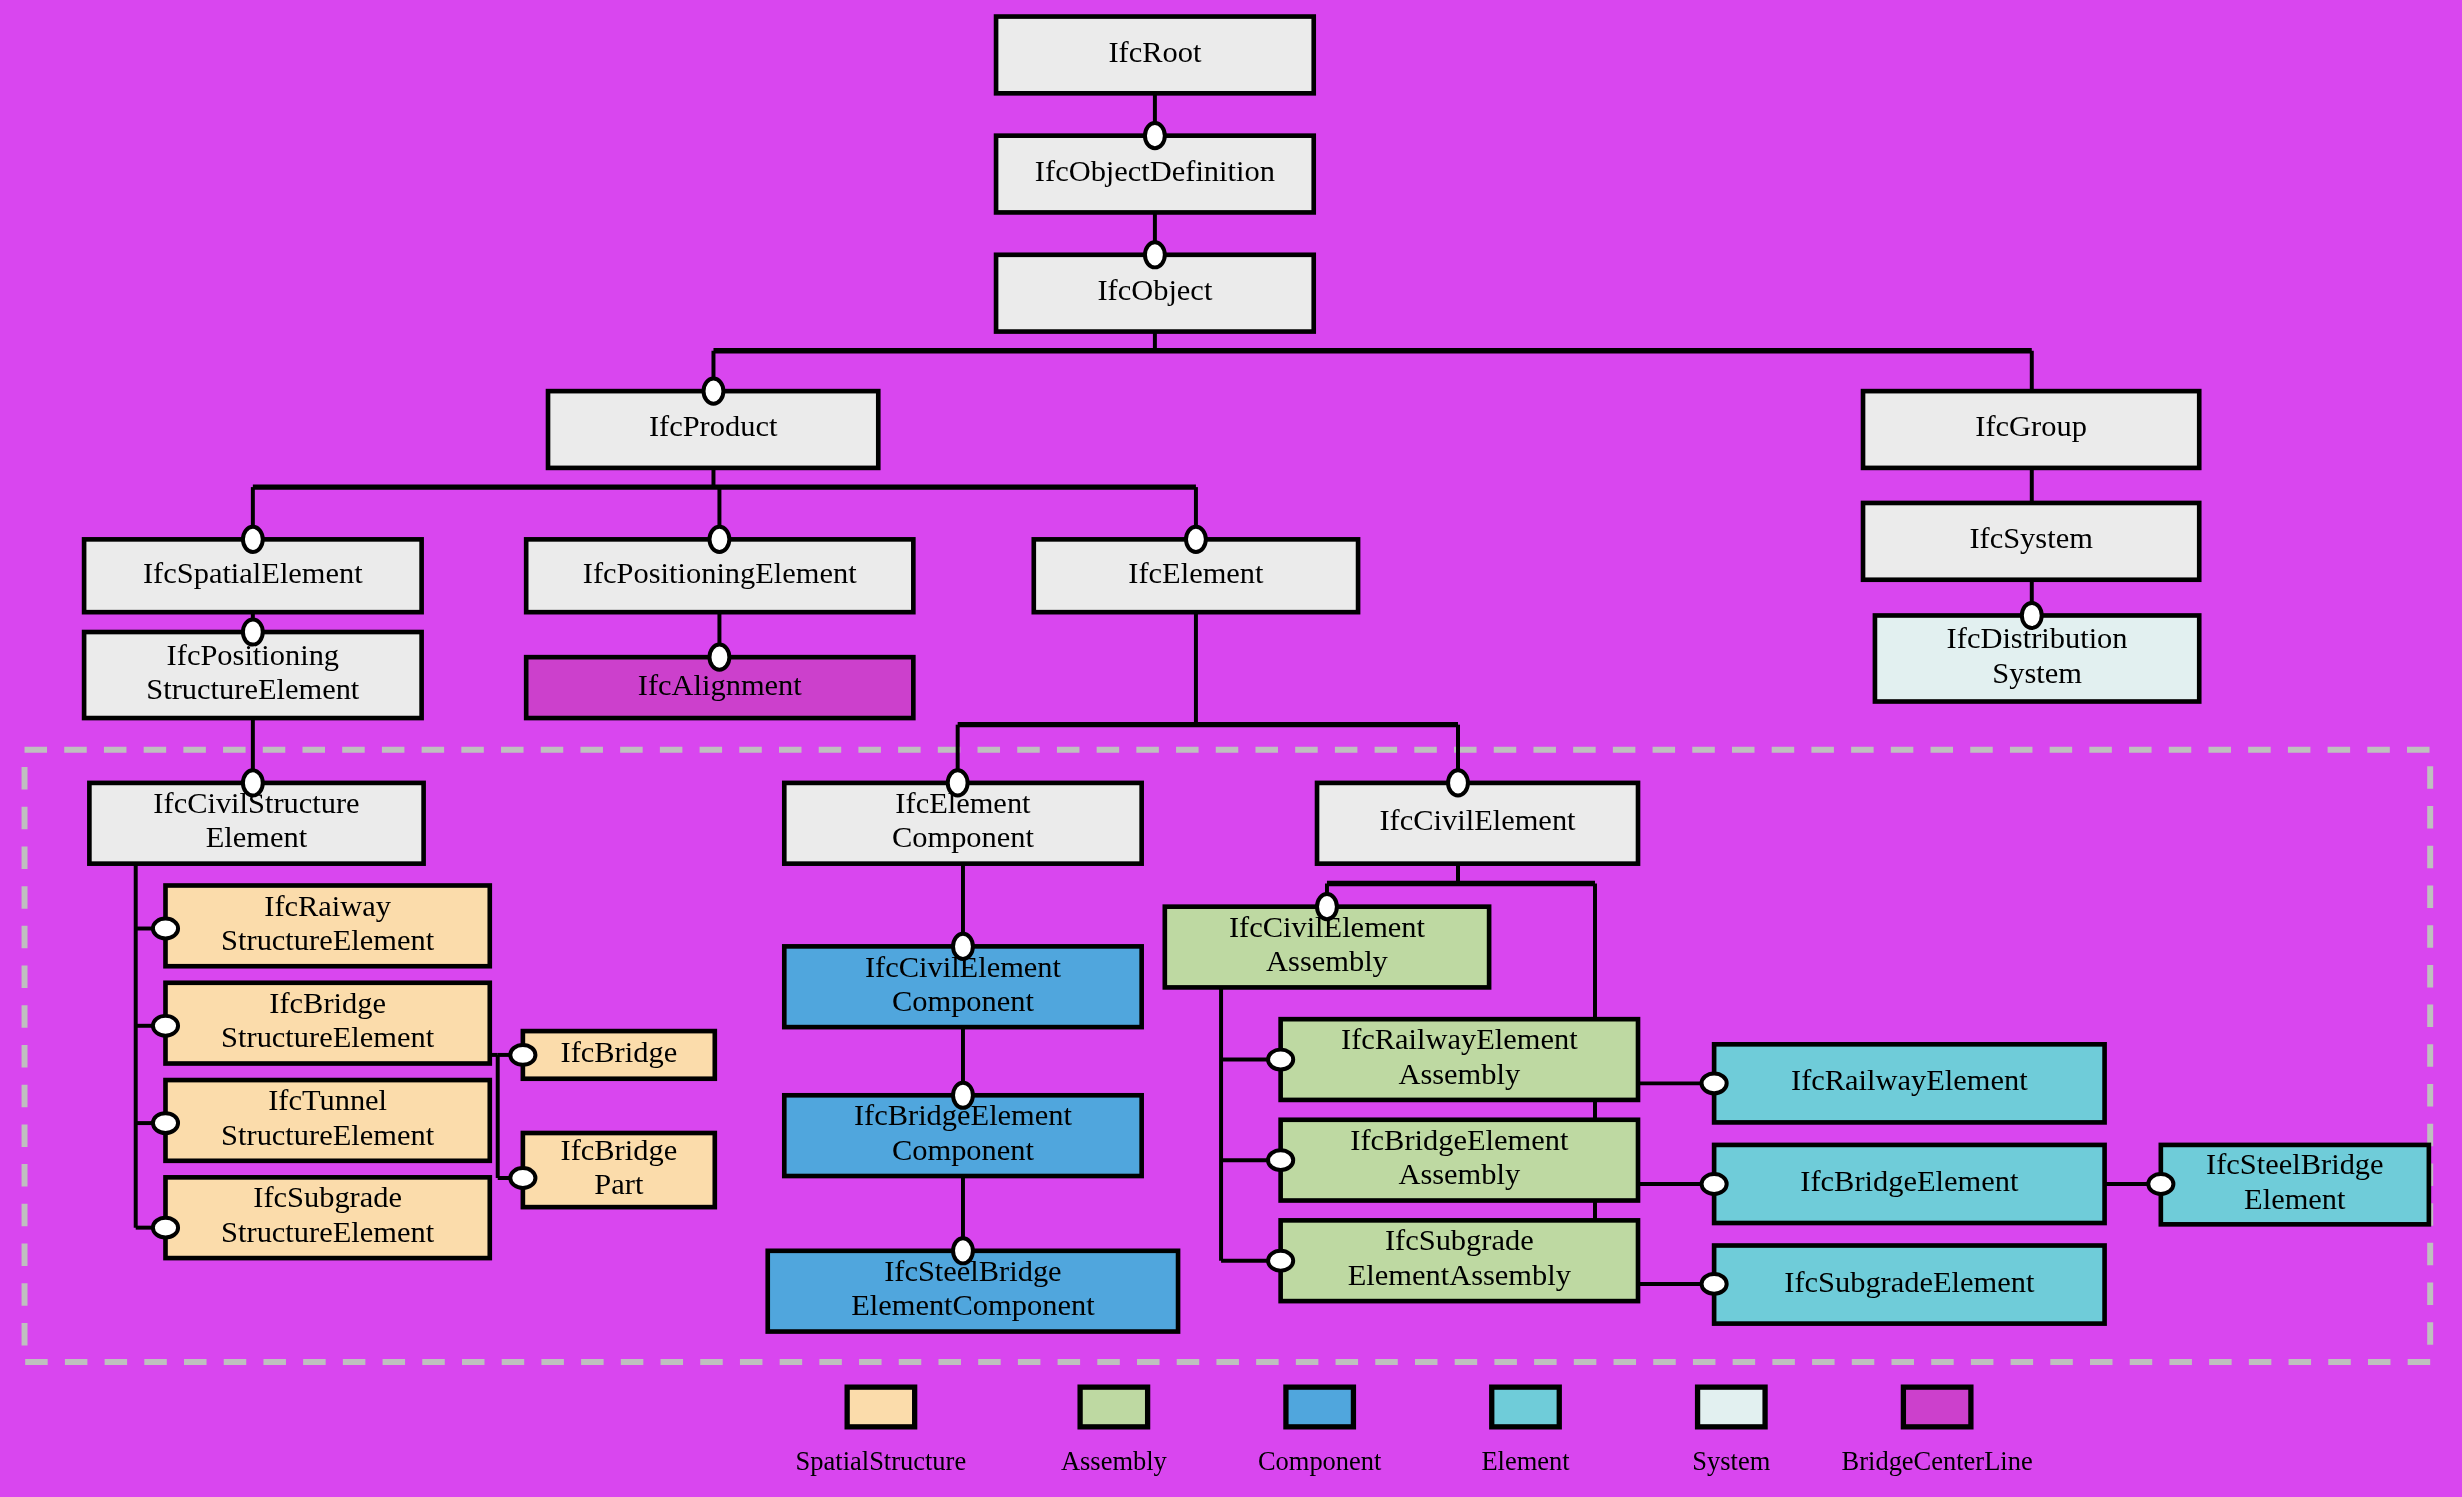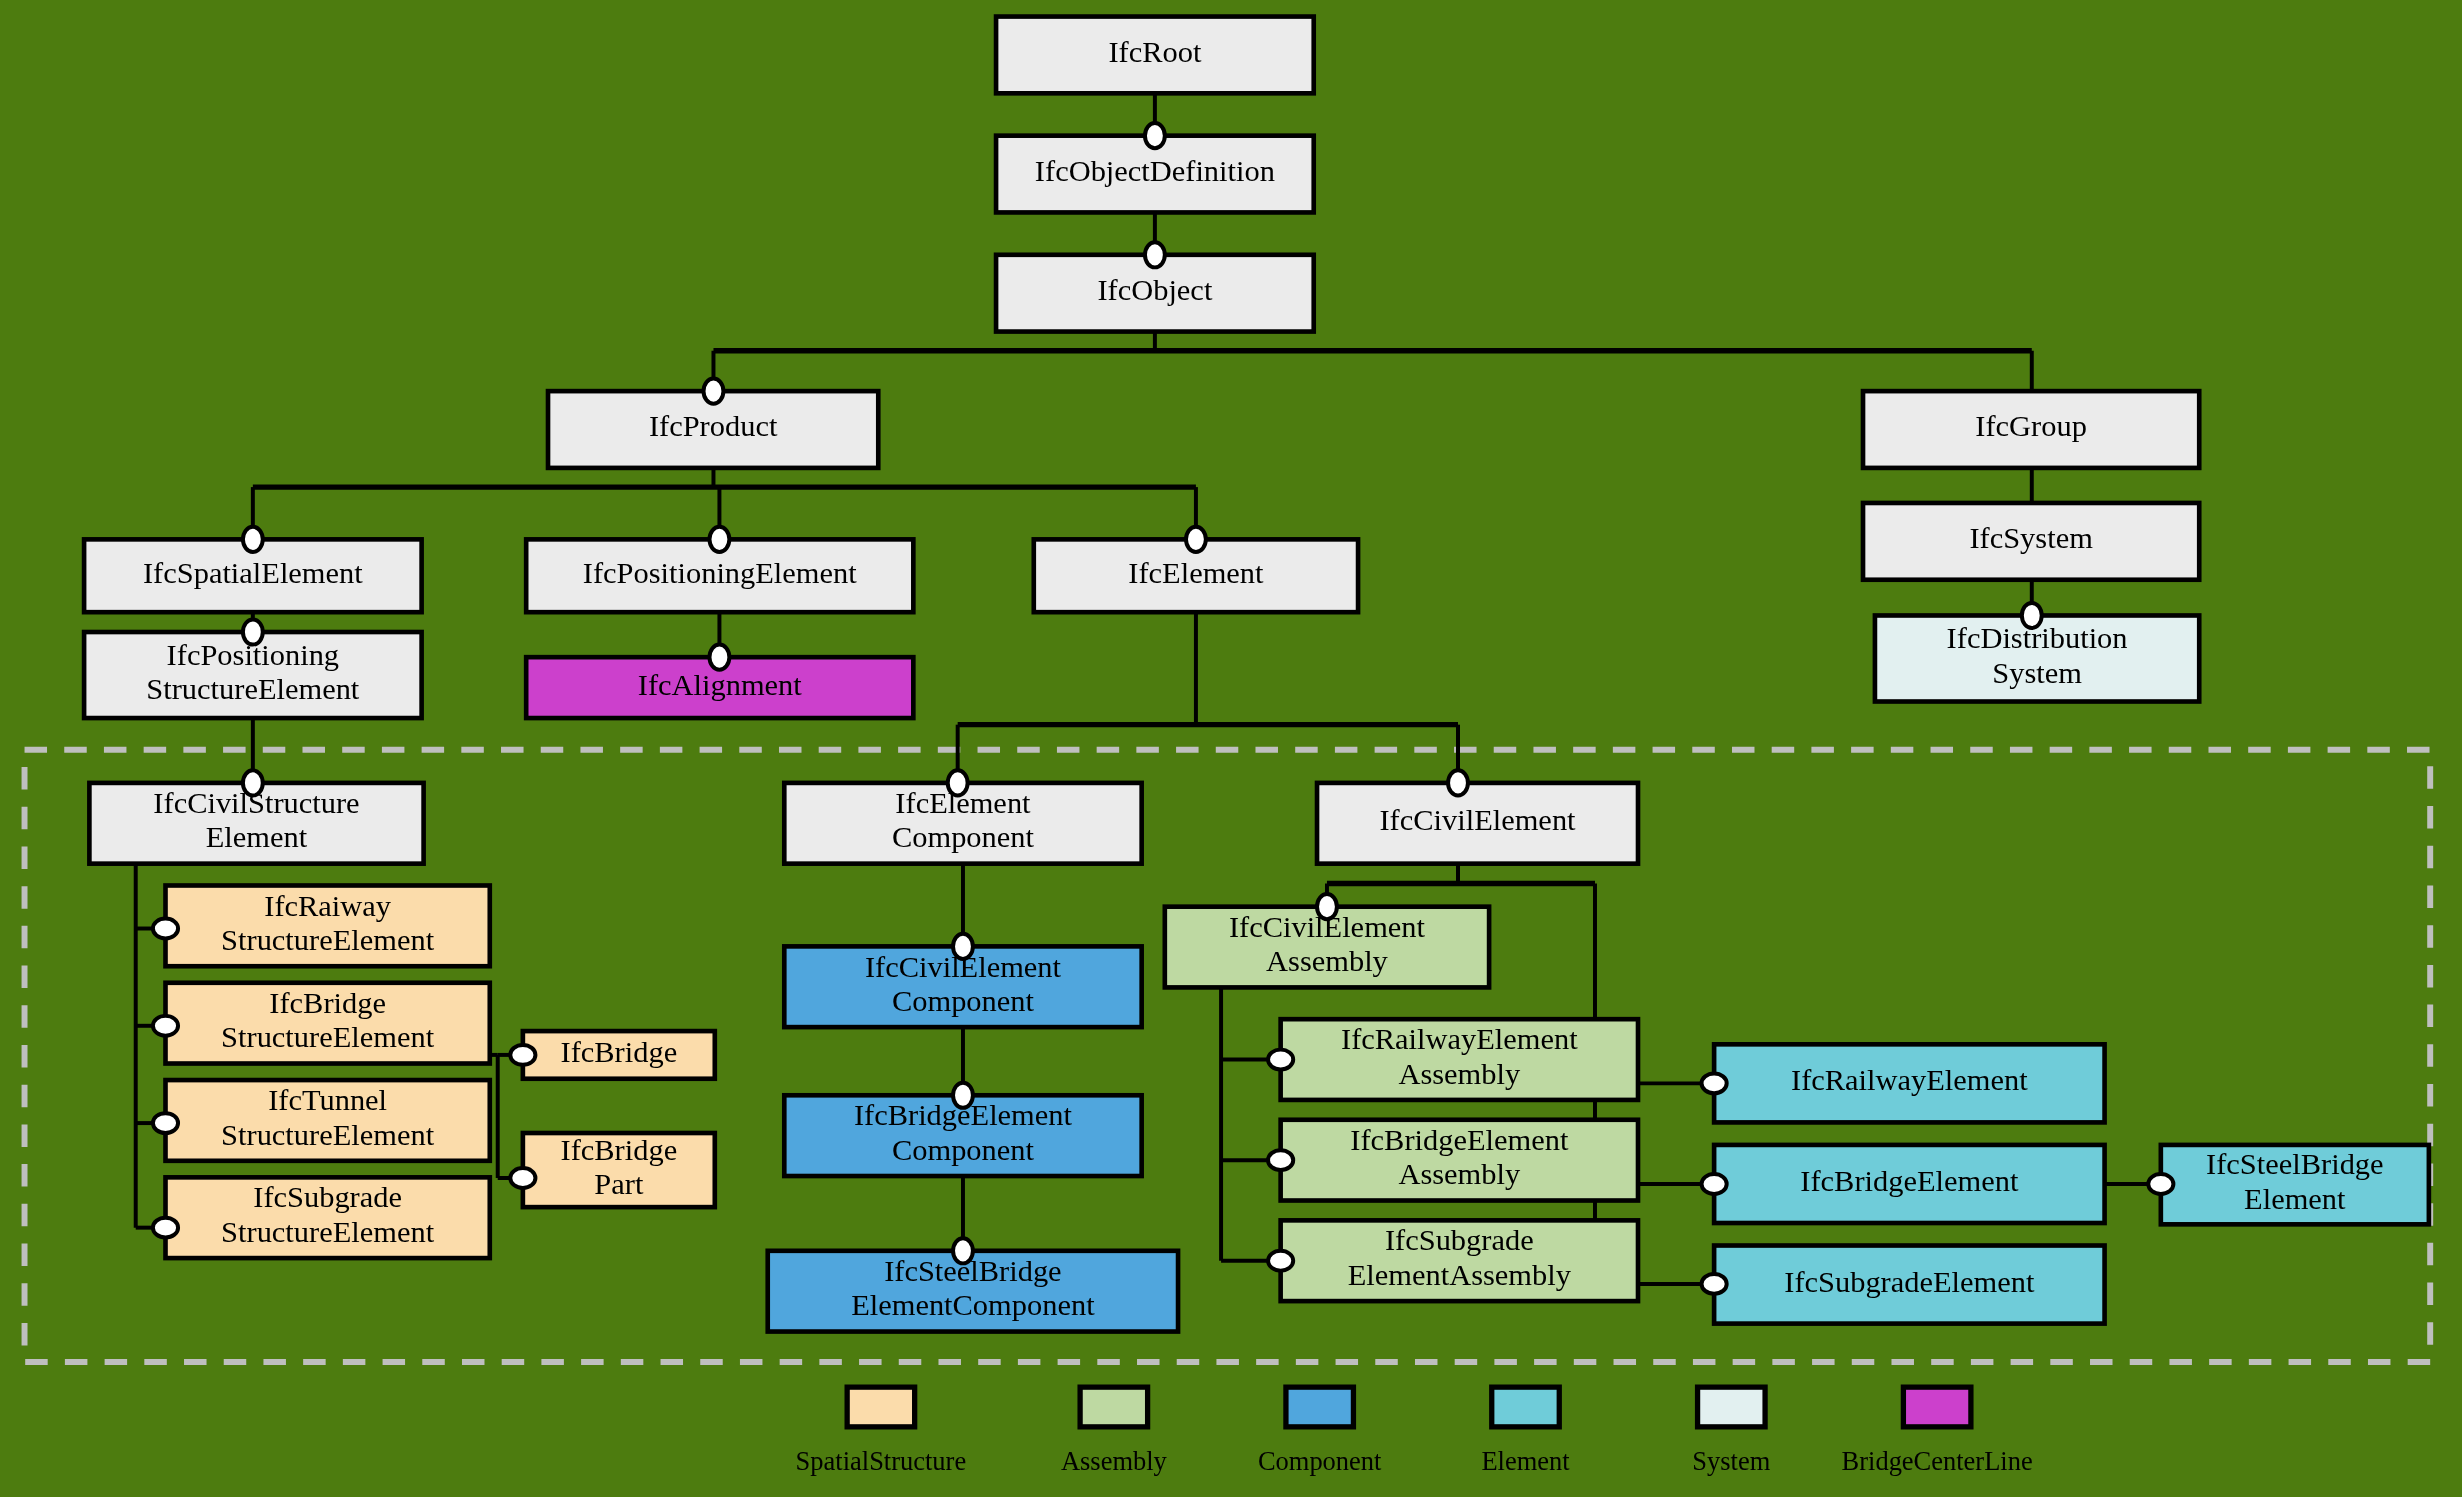--- a/index.html
+++ b/index.html
@@ -8,21 +8,21 @@
     padding: 0;
     background: #ffffff;
   }
   body {
     font-family: "Liberation Serif", "DejaVu Serif", serif;
   }
   #diagram-root {
     position: relative;
     width: 2462px;
     height: 1497px;
-    background: #4d7c0f;
+    background: #d946ef;
     overflow: hidden;
   }
   svg#diagram-svg {
     position: absolute;
     top: 0;
     left: 0;
     width: 2462px;
     height: 1497px;
     display: block;
   }

